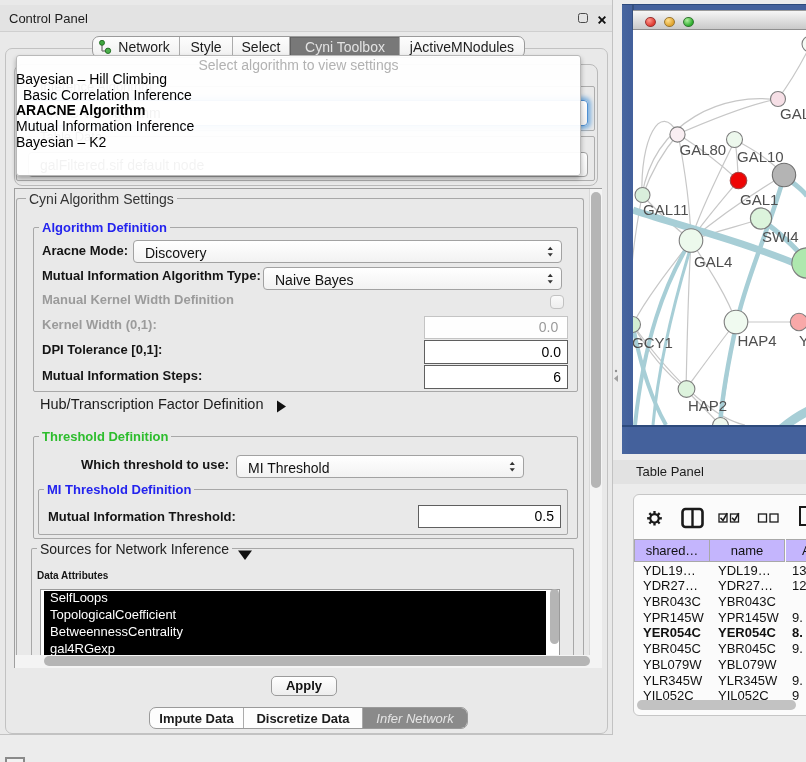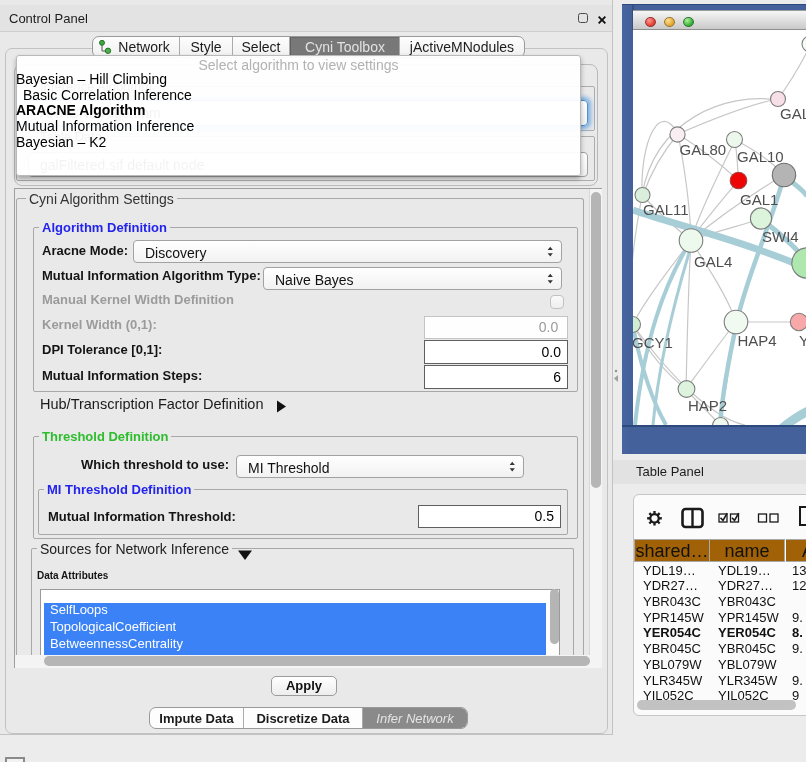--- a/index.html
+++ b/index.html
@@ -41,42 +41,42 @@
   font-size:13px;font-weight:bold;white-space:nowrap;}
 .lbl{position:absolute;font-size:13px;font-weight:bold;color:#141414;
   white-space:nowrap;line-height:15px;}
 .lbl.dis{color:#9b9b9b;}
 .fld{position:absolute;background:#fff;border:1.5px solid #5f5f5f;font-size:14px;
   color:#000;text-align:right;padding-right:6px;}
 .fld.dis{background:#fefefe;border:1px solid #c4c4c4;color:#9a9a9a;}
 .sbthumb{position:absolute;background:#b5b5b5;border-radius:5px;}
 #attrlist{left:40px;top:589px;width:520px;height:67px;background:#fff;
   border:1px solid #9a9a9a;overflow:hidden;}
-.lrow{position:absolute;left:3px;width:502px;height:17.1px;background:#3b82f6;
-  color:#fff;font-size:13px;padding-left:6px;line-height:14.5px;margin-top:12px;}
+.lrow{position:absolute;left:3px;width:502px;height:17.1px;background:#000000;
+  color:#fff;font-size:13px;padding-left:6px;line-height:14.5px;}
 #apply{left:271px;top:676px;width:66px;height:20px;background:linear-gradient(#ffffff,#ededed);
   border:1px solid #9b9b9b;border-radius:5px;text-align:center;font-size:13px;
   font-weight:bold;color:#111;line-height:18px;}
 #bottabs{left:149px;top:707px;width:319px;height:22px;background:#fdfdfd;
   border:1px solid #9a9a9a;border-radius:7px;display:flex;}
 .btab{height:100%;font-size:13px;font-weight:bold;color:#1c1c1c;display:flex;
   align-items:center;justify-content:center;border-right:1px solid #ababab;}
 .btab:last-child{border-right:none;}
 .btab.sel{background:#8a8a8a;color:#e4e4e4;font-weight:normal;border-radius:0 6px 6px 0;}
 #net{left:622px;top:4px;width:184px;height:450px;
   background:linear-gradient(90deg,#47669f 0px,#44619c 8px,#44619c 100%);border-top:1.5px solid #2d4a7c;}
 #netdark{left:632px;top:5px;width:1.5px;height:25px;background:#35507f;}
 #net-title{left:633px;top:10px;width:173px;height:20px;
   background:linear-gradient(#f6f6f6,#c9c9c9);border-top:1px solid #9a9a9a;border-bottom:1px solid #8f8f8f;}
 .tl{position:absolute;top:5.5px;width:10.5px;height:10.5px;border-radius:50%;}
 #tp-title{left:613px;top:460px;width:193px;height:24px;background:#e2e2e2;}
 #tpbox{left:633px;top:494px;width:200px;height:222px;background:#fbfbfb;
   border:1px solid #c6c6c6;border-radius:6px;}
-.hcell{top:539px;height:23px;background:#a16207;border:1px solid #a8a8a8;
-  border-left:none;font-size:18px;color:#111;text-align:center;line-height:22px;overflow:hidden;}
+.hcell{top:539px;height:23px;background:#c4b5fd;border:1px solid #a8a8a8;
+  border-left:none;font-size:13px;color:#111;text-align:center;line-height:22px;overflow:hidden;}
 .trow{left:0;width:806px;height:15.7px;font-size:13px;color:#111;}
 .trow span{position:absolute;top:0;white-space:nowrap;}
 </style>
 </head>
 <body>
 <div id="stage">
   <div class="abs" id="cp"></div>
   <div class="abs" id="cp-title"></div>
   <span class="t13" style="left:9px;top:11px;">Control Panel</span>
   <div class="abs" id="float-ico"></div>

